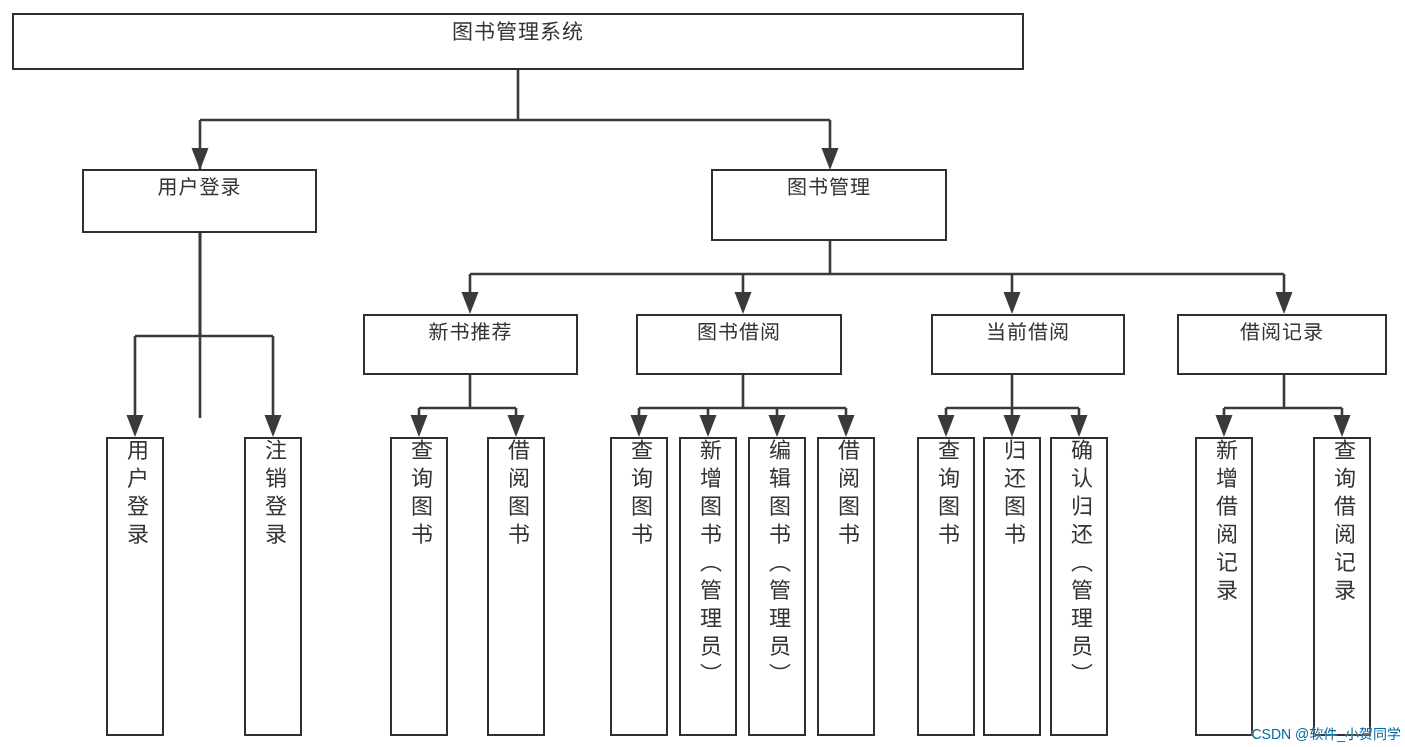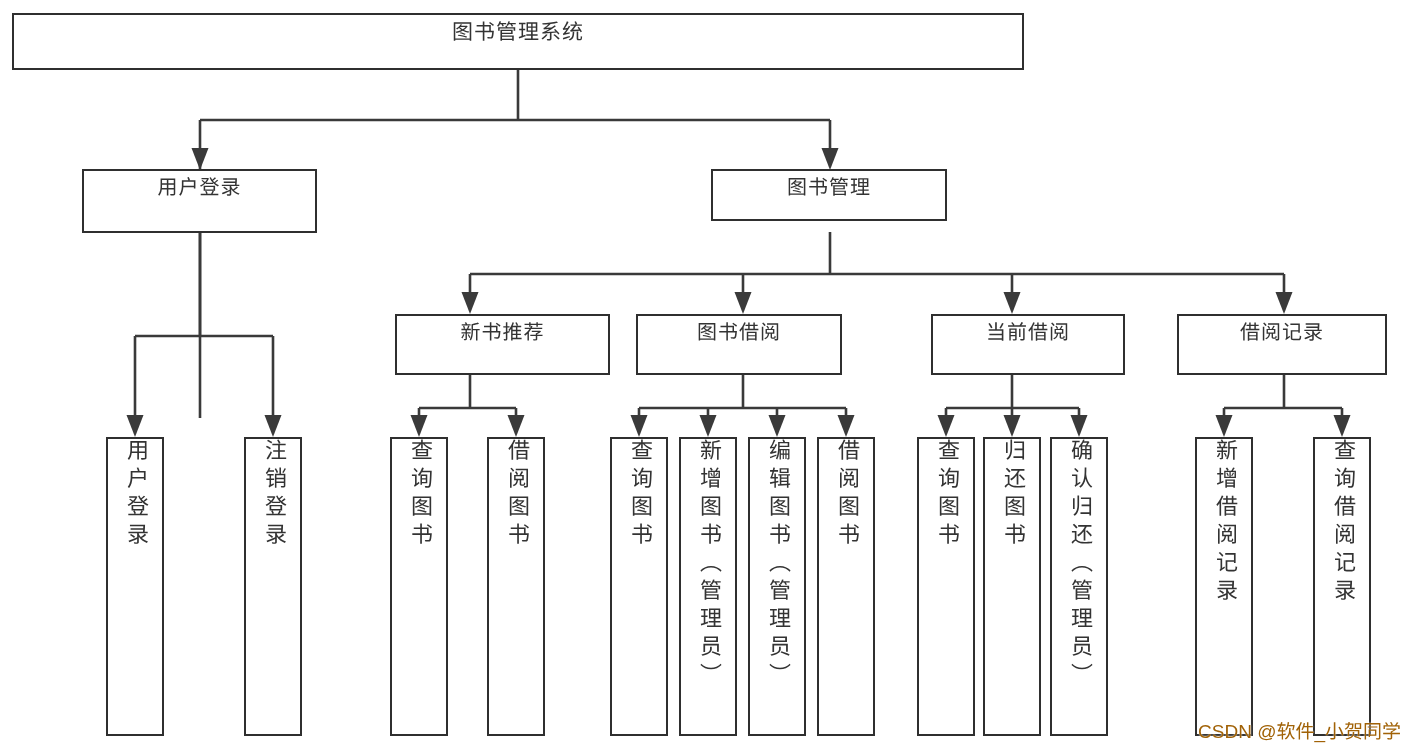--- a/index.html
+++ b/index.html
@@ -34,24 +34,24 @@
   }
   .node .hlabel {
     font-size: 20px;
     letter-spacing: 1px;
     white-space: nowrap;
   }
   .root-box   { left: 12px;  top: 13px;  width: 1012px; height: 57px; }
   .root-box .hlabel { font-size: 21px; }
 
   .l2a { left: 82px;  top: 169px; width: 235px; height: 64px; }
-  .l2b { left: 711px; top: 169px; width: 236px; height: 52px; }
+  .l2b { left: 711px; top: 169px; width: 236px; height: 72px; }
 
   .l3  { top: 314px; height: 61px; width: 215px; }
-  .l3a { left: 363px; margin-left: 32px; }
+  .l3a { left: 363px; }
   .l3b { left: 636px; width: 206px; }
   .l3c { left: 931px; width: 194px; }
   .l3d { left: 1177px; width: 210px; }
 
   .leaf { top: 437px; height: 299px; width: 58px; }
   .leaf .vlabel {
     writing-mode: vertical-rl;
     text-orientation: mixed;
     font-size: 22px;
     letter-spacing: 6px;
@@ -70,22 +70,22 @@
   .leaf-10 { left: 983px; }
   .leaf-11 { left: 1050px; }
   .leaf-12 { left: 1195px; }
   .leaf-13 { left: 1313px; }
 
   .watermark {
     position: absolute;
     right: 4px;
     bottom: 4px;
     z-index: 3;
-    font-size: 19px;
-    color: #a16207;
+    font-size: 14px;
+    color: #0369a1;
     text-shadow: 0 0 2px #ffffff;
     white-space: nowrap;
     margin-top: 28px;
   }
 </style>
 </head>
 <body>
 
 <div class="canvas">
 

